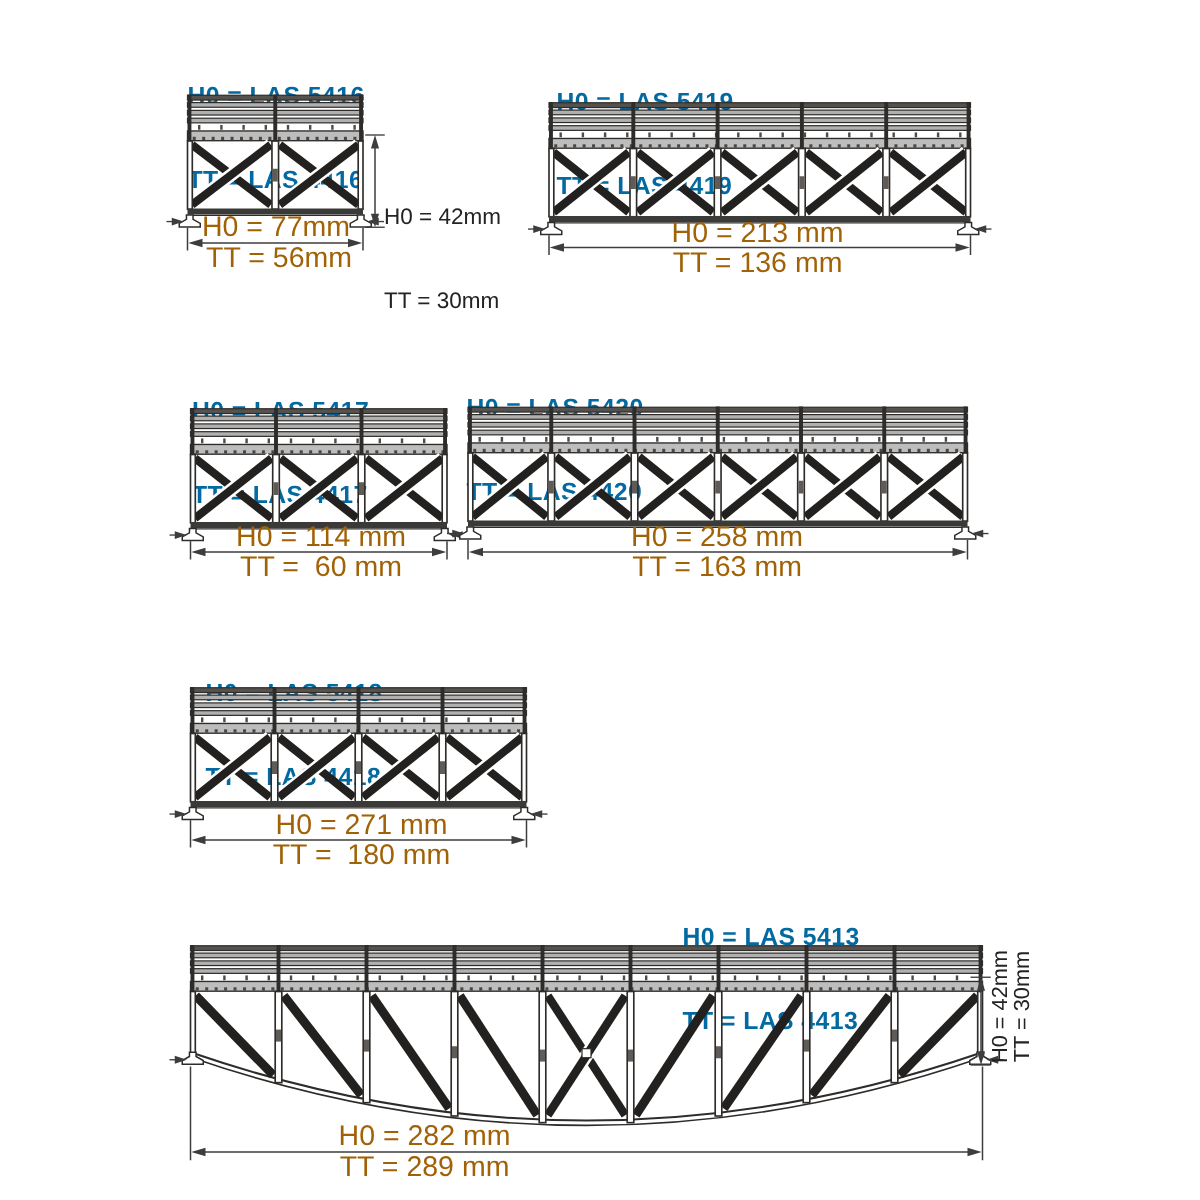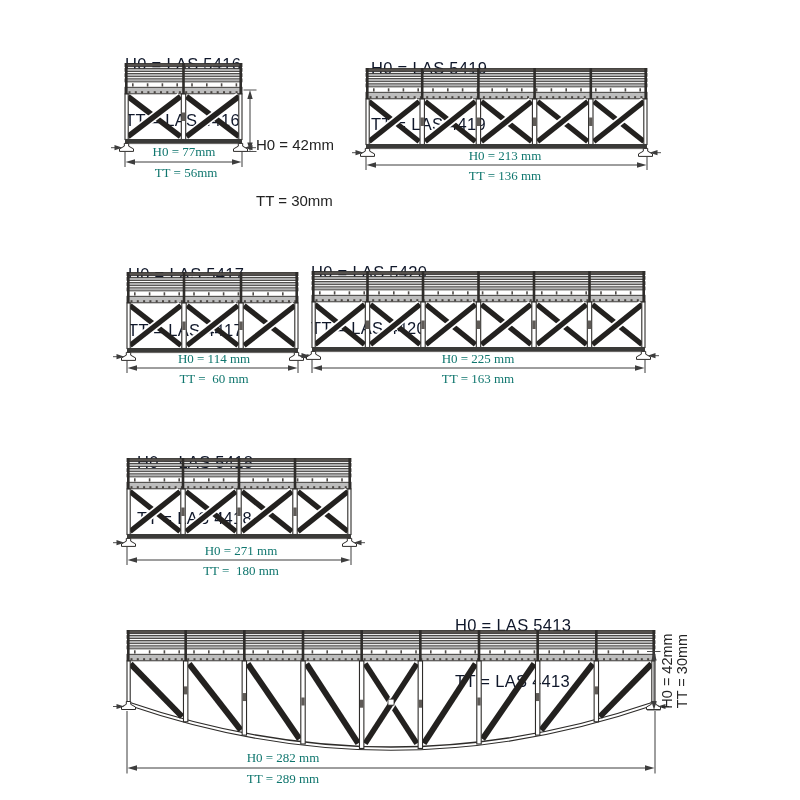--- a/index.html
+++ b/index.html
@@ -1,21 +1,21 @@
 <!DOCTYPE html>
 <html><head>
 <meta charset="utf-8">
 <style>
   html,body{margin:0;padding:0;background:#ffffff;}
   .page{position:relative;width:800px;height:800px;background:#ffffff;overflow:hidden;
         font-family:"Liberation Sans",sans-serif;color:#1d1b19;}
-  .bridge-title{position:absolute;font-weight:normal;font-size:16.5px;line-height:18.5px;
-        letter-spacing:.3px;white-space:pre;color:#0f172a;}
-  .dim-label{position:absolute;font-size:13px;line-height:18px;white-space:pre;
-        transform:translateX(-50%);color:#0f766e;font-family:Liberation Serif, serif;}
+  .bridge-title{position:absolute;font-weight:bold;font-size:16.5px;line-height:18.5px;
+        letter-spacing:.3px;white-space:pre;color:#0369a1;}
+  .dim-label{position:absolute;font-size:19px;line-height:18px;white-space:pre;
+        transform:translateX(-50%);color:#a16207;}
   .side-label{position:absolute;font-size:15px;line-height:18.5px;white-space:pre;color:#232323;}
   .vdim-label{position:absolute;transform-origin:0 0;transform:rotate(-90deg);
         width:86px;text-align:center;font-size:14.5px;white-space:pre;color:#232323;}
   svg.bridge{position:absolute;overflow:visible;}
 </style>
 </head>
 <body>
 
 <div class="page">
 
@@ -434,21 +434,21 @@
         <line x1="20" y1="88.8" x2="20" y2="102" stroke="#3d3d3d" stroke-width="1"></line>
         <line x1="353" y1="88.8" x2="353" y2="102" stroke="#3d3d3d" stroke-width="1"></line>
         <line x1="26" y1="97" x2="347" y2="97" stroke="#3d3d3d" stroke-width="1"></line>
         <polygon points="20.5,97 30,94.2 30,99.8" fill="#3d3d3d"></polygon>
         <polygon points="352.5,97 343,94.2 343,99.8" fill="#3d3d3d"></polygon>
         <line x1="6" y1="84.7" x2="11" y2="84.7" stroke="#3d3d3d" stroke-width="0.9"></line>
         <polygon points="17.5,84.7 9.5,82.10000000000001 9.5,87.3" fill="#3d3d3d"></polygon>
         <line x1="367" y1="84.7" x2="362" y2="84.7" stroke="#3d3d3d" stroke-width="0.9"></line>
         <polygon points="355.5,84.7 363.5,82.10000000000001 363.5,87.3" fill="#3d3d3d"></polygon>
       </svg>
-    <div class="dim-label" style="left:478px;top:350px">H0 = 225 mm</div>
+    <div class="dim-label" style="left:478px;top:350px">H0 = 258 mm</div>
     <div class="dim-label" style="left:478px;top:370px">TT = 163 mm</div>
   </div>
 
   <div>
     <div class="bridge-title" style="left:137px;top:416px">
       <div>H0 = LAS 5418</div>
       <div>TT = LAS 4418</div>
     </div>
     <svg class="bridge" id="svg-b4" width="264" height="126" viewBox="0 0 264 126" style="left: 107px; top: 458px;">
         <rect x="20" y="0.5" width="224" height="3.2" fill="#55514d" stroke="#2e2c2a" stroke-width="0.8"></rect>

